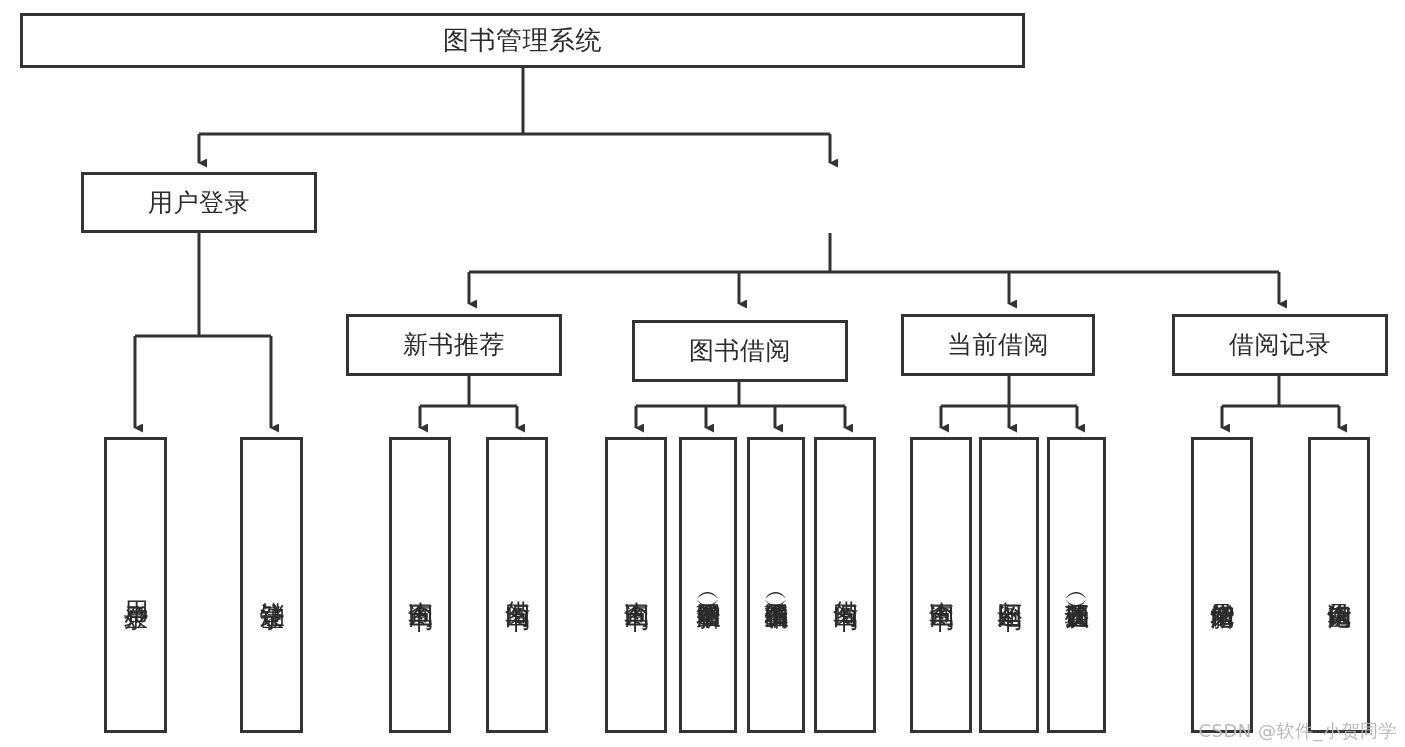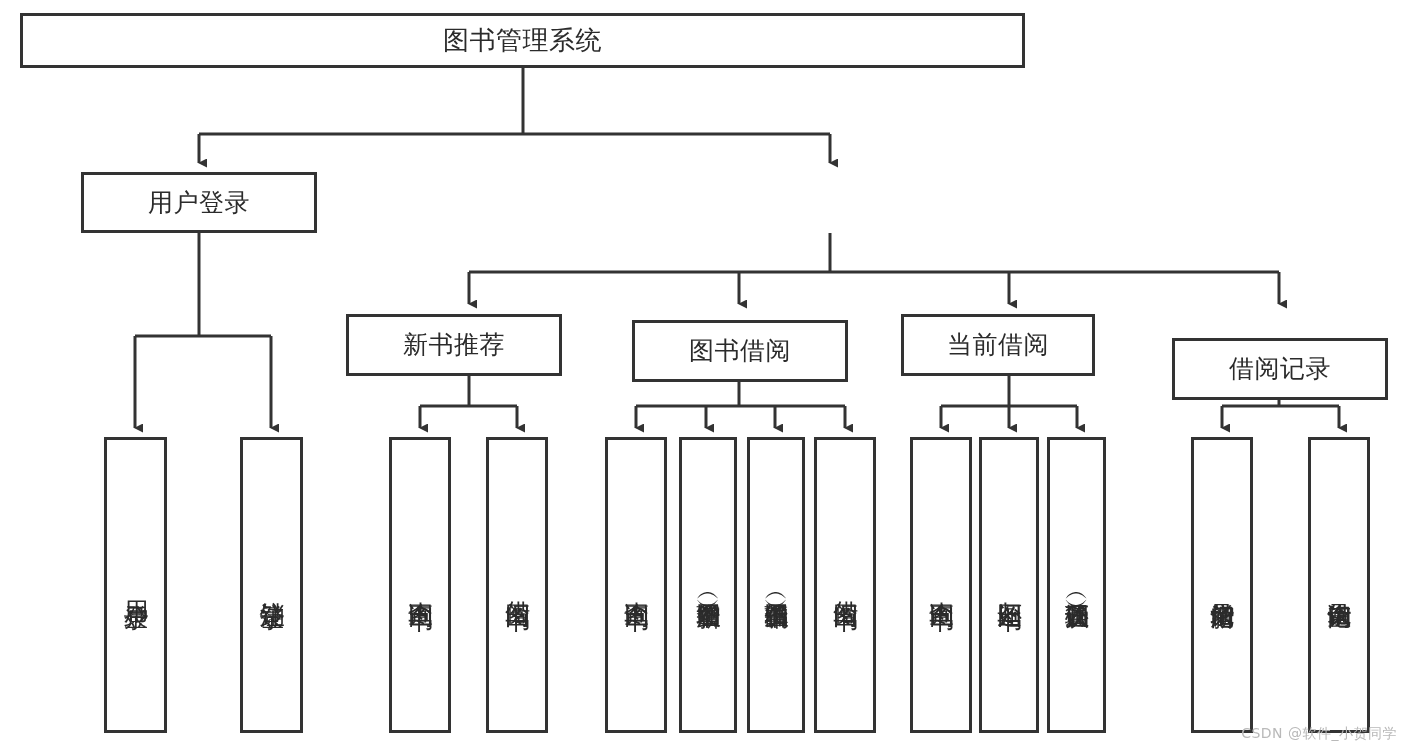--- a/index.html
+++ b/index.html
@@ -63,21 +63,21 @@
     white-space: nowrap;
   }
   .node.v.tight .lbl {
     font-size: 24px;
     letter-spacing: 0px;
   }
   .watermark {
     position: absolute;
     right: 8px;
     bottom: 4px;
-    font-size: 14px;
+    font-size: 18px;
     color: #b9b9b9;
     white-space: nowrap;
     letter-spacing: 0.5px;
   }
 </style>
 </head>
 <body>
 
 <div id="canvas">
 
@@ -141,21 +141,21 @@
 
   <div class="node h" style="left:346px; top:314px; width:216px; height:62px;">
     <span class="lbl">新书推荐</span>
   </div>
   <div class="node h" style="left:632px; top:314px; width:216px; height:62px;margin-top:6px;">
     <span class="lbl">图书借阅</span>
   </div>
   <div class="node h" style="left:901px; top:314px; width:194px; height:62px;">
     <span class="lbl">当前借阅</span>
   </div>
-  <div class="node h" style="left:1172px; top:314px; width:216px; height:62px;margin-top:24px;">
+  <div class="node h" style="left:1172px; top:314px; width:216px; height:62px;">
     <span class="lbl">借阅记录</span>
   </div>
 
   <div class="node v" style="left:104px; top:437px; width:63px; height:296px;">
     <span class="lbl">用户登录</span>
   </div>
   <div class="node v" style="left:240px; top:437px; width:63px; height:296px;">
     <span class="lbl">注销登录</span>
   </div>
 

